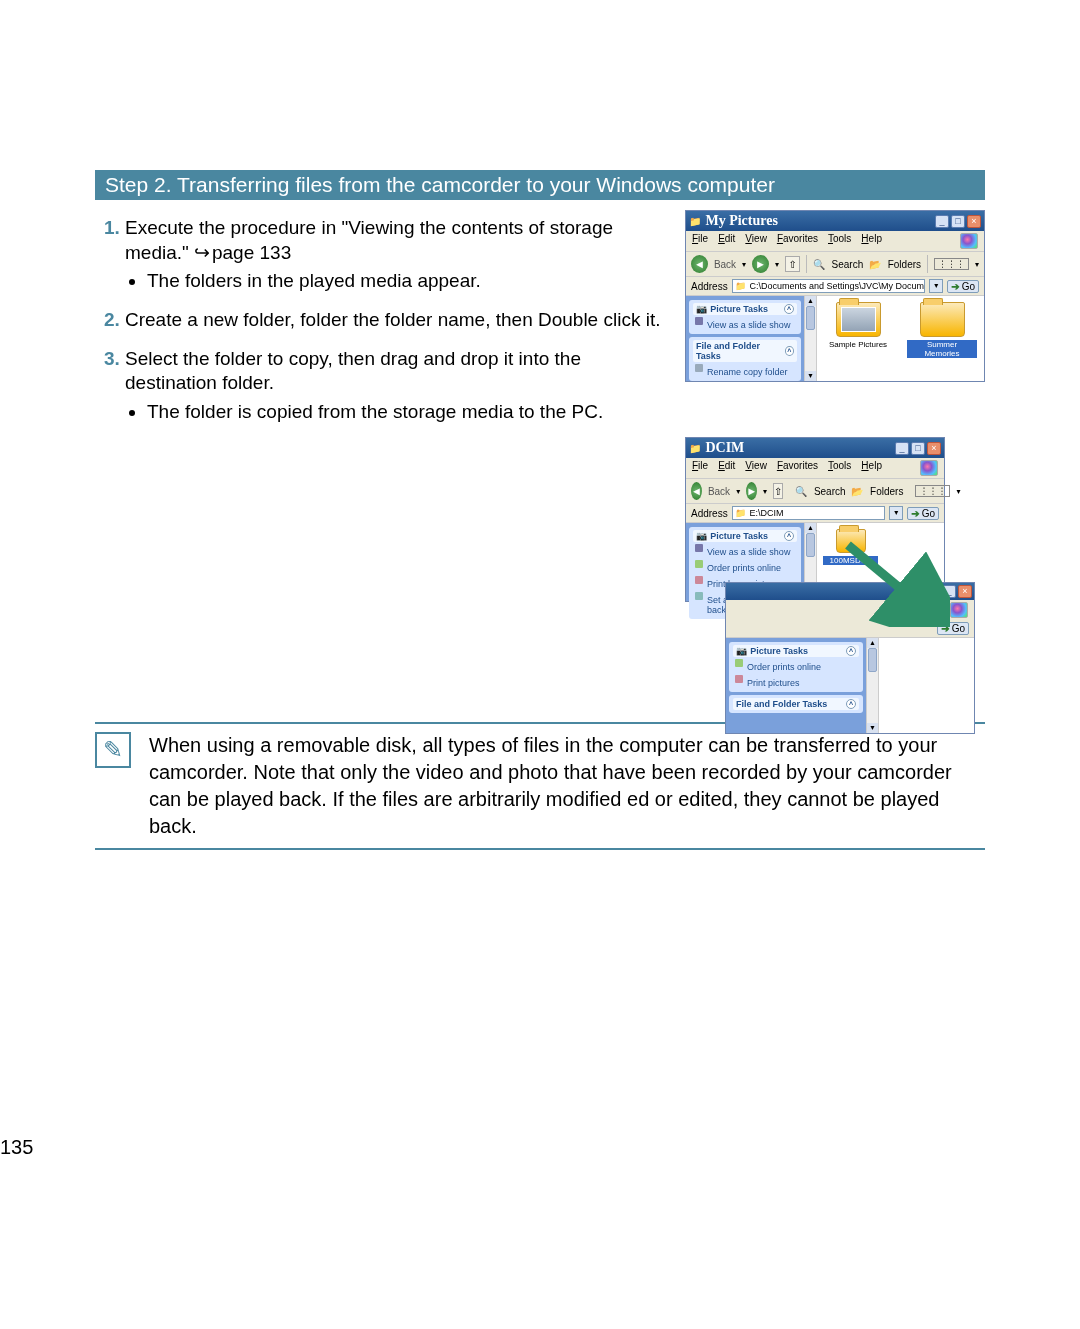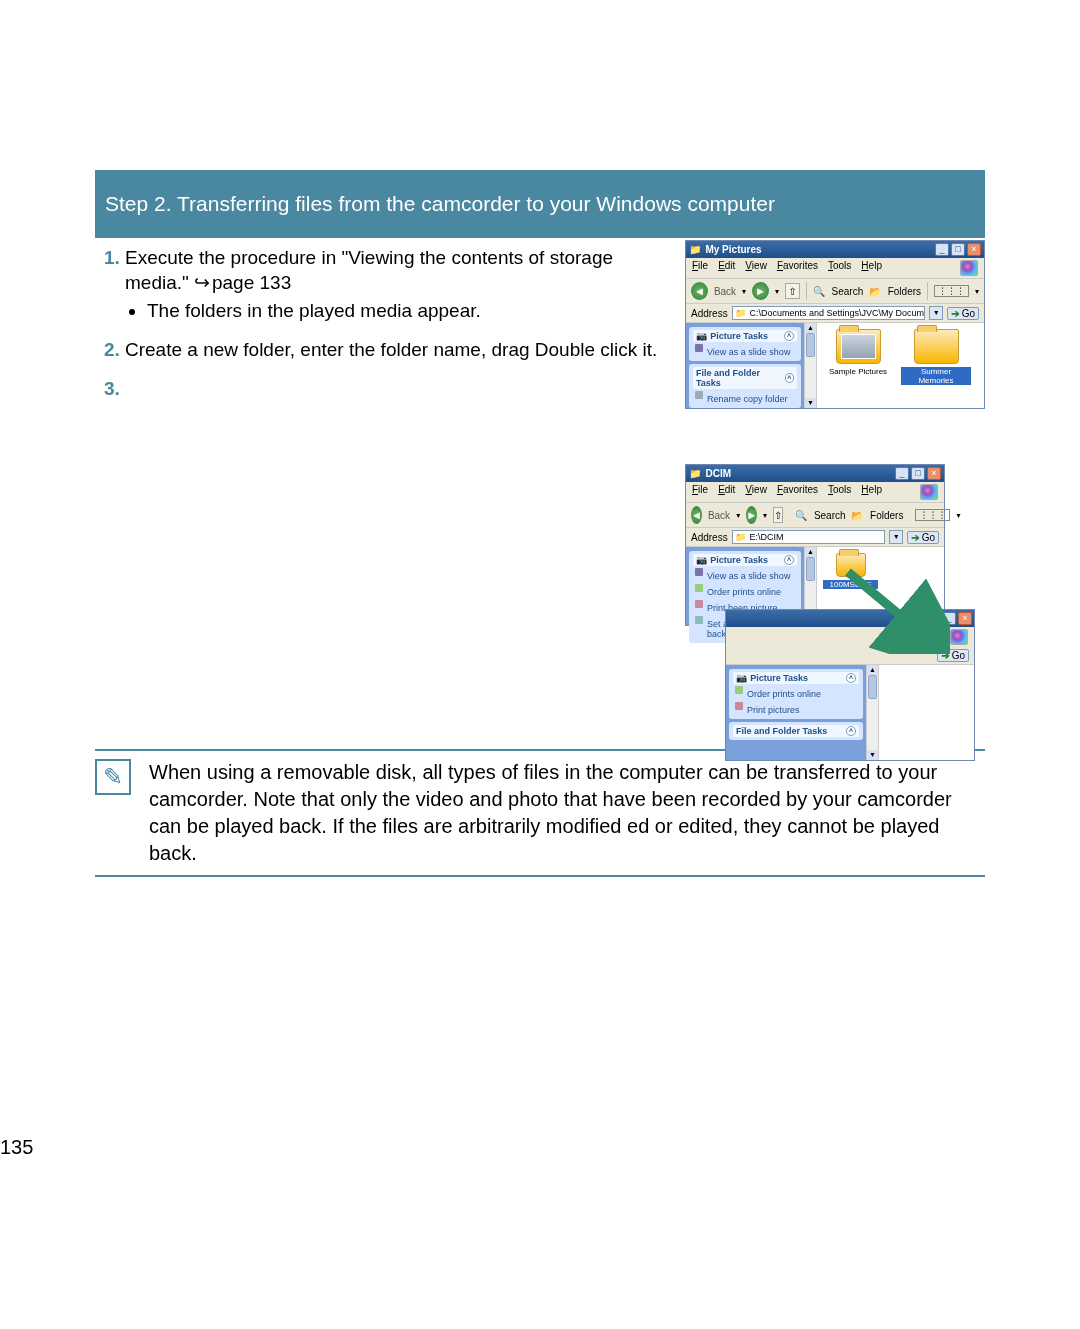--- a/index.html
+++ b/index.html
@@ -11,23 +11,23 @@
     font-family: Arial, Helvetica, sans-serif;
     color: #000;
     position: relative;
   }
   .page {
     padding: 170px 95px 0 95px;
   }
   .step-header {
     background: #4a87a0;
     color: #fff;
-    padding: 22px 10px;
+    padding: 3px 10px;
     font-size: 21px;
-    margin-bottom: 2px;
+    margin-bottom: 10px;
   }
   .content-row {
     display: flex;
     gap: 20px;
   }
   .text-col {
     flex: 1;
   }
   ol.steps {
     margin: 6px 0 0 0;
@@ -51,21 +51,21 @@
     color: #000;
   }
   .title-bar {
     background: linear-gradient(#3a6ea5, #1f4e8b);
     color: #fff;
     display: flex;
     align-items: center;
     padding: 2px 3px;
     gap: 4px;
   }
-  .title-bar .tb-title { flex: 1; font-weight: bold; font-size: 10px; }
+  .title-bar .tb-title { flex: 1; font-weight: bold; font-size: 14px; font-family: Liberation Serif, serif; }
   .win-btns { display: flex; gap: 2px; }
   .win-btn {
     width: 14px; height: 13px;
     background: #d6e2f5; border: 1px solid #5b7bb0;
     font-size: 9px; line-height: 11px; text-align: center;
     color: #2b4a80; border-radius: 2px;
   }
   .win-btn.close { background: #e98f6b; color: #fff; border-color: #c0553a; }
   .menu-bar {
     display: flex; gap: 10px; padding: 2px 6px; background: #ece9d8;
@@ -122,21 +122,21 @@
   .panel-link { padding:5px 2px 1px 14px; color:#1f4e8b; position:relative; }
   .panel-link::before { content:""; position:absolute; left:2px; top:2px; width:8px; height:8px; background:#a7c; border-radius:1px; }
   .panel-link.slide::before { background:#77a; }
   .panel-link.rename::before { background:#9ab; }
   .panel-link.order::before  { background:#9c7; }
   .panel-link.print::before  { background:#c89; }
   .panel-link.desk::before   { background:#8bb; }
 
   .content-area {
     flex:1; background:#fff; border-left:1px solid #ccc; position:relative;
-    display:flex; gap:8px; padding:6px; overflow:hidden;
+    display:flex; gap:14px; padding:6px; overflow:hidden;
   }
   .scrollbar { position:absolute; left:0; top:0; bottom:0; width:12px;
     background:#eee; border-right:1px solid #ccc; }
   .scrollbar .thumb { position:absolute; left:1px; right:1px; top:10px; height:24px; background:#b8c7e0; border:1px solid #8ea6c8; border-radius:2px; }
   .scrollbar .arrow { position:absolute; left:0; right:0; height:10px; background:#d8e1f0; text-align:center; font-size:7px; line-height:10px; }
   .scrollbar .arrow.up { top:0; }
   .scrollbar .arrow.down { bottom:0; }
   .content-area.with-scroll { padding-left: 18px; }
 
   .folder-item { text-align:center; width:70px; }
@@ -185,23 +185,27 @@
     <div class="text-col">
       <ol class="steps">
         <li>
           <span>Execute the procedure in "Viewing the contents of storage media." </span>
           <span class="arrow-link">page 133</span>
           <ul>
             <li>The folders in the played media appear.</li>
           </ul>
         </li>
         <li>
-          <span>Create a new folder, enter the folder name, drag Double click it.</span>
+          <span>Create a new folder, folder the folder name, then Double click it.</span>
         </li>
         <li>
+          <span>Select the folder to copy, then drag and drop it into the destination folder.</span>
+          <ul>
+            <li>The folder is copied from the storage media to the PC.</li>
+          </ul>
         </li>
       </ol>
     </div>
 
     <div class="shots-col">
 
       <div class="win">
         <div class="title-bar">
           <span>📁</span>
           <span class="tb-title">My Pictures</span>

